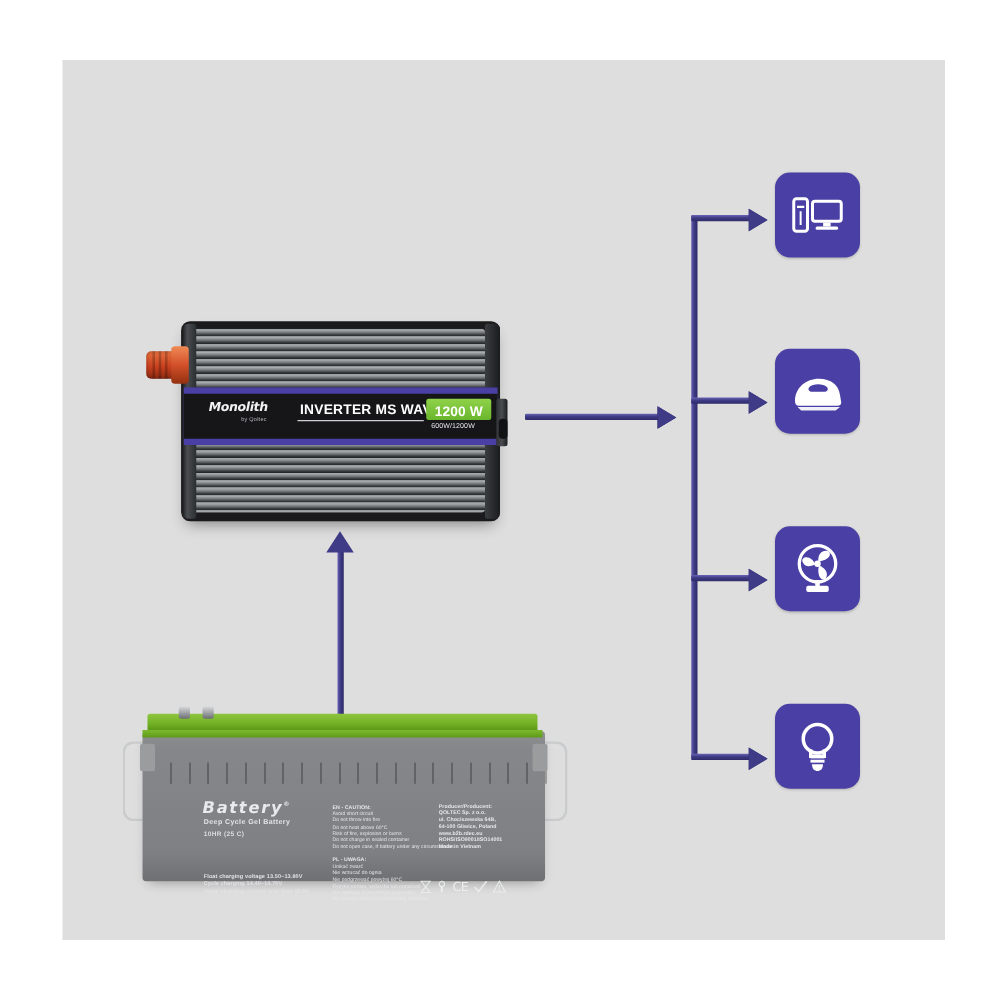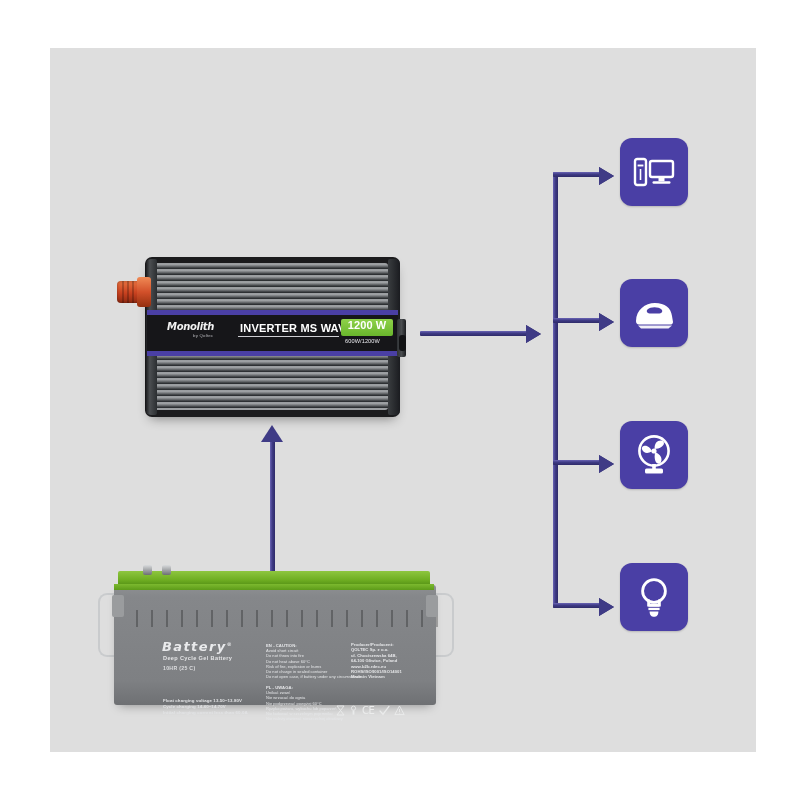--- a/index.html
+++ b/index.html
@@ -62,21 +62,21 @@
   .label-strip{position:absolute;left:2px;right:2px;top:58px;height:36px;background:#161619;}
   .brand{position:absolute;left:22px;top:64px;color:#f2f2f2;
     font-size:10px;font-weight:bold;font-style:italic;letter-spacing:-.3px;
     font-family:"DejaVu Sans",sans-serif;}
   .brand-sub{position:absolute;left:48px;top:76px;color:#b9b9bd;font-size:4.4px;letter-spacing:.2px;}
   .inv-type{position:absolute;left:95px;top:65px;color:#ffffff;font-size:11px;
     font-weight:bold;letter-spacing:.2px;font-family:"Liberation Sans",sans-serif;}
   .inv-type-rule{position:absolute;left:93px;top:79px;width:101px;height:1px;background:#cfcfd4;}
   .wbadge{position:absolute;left:196px;top:62px;width:52px;height:17px;border-radius:2px;
     background:linear-gradient(to bottom,#8fd24a,#69b62c);
-    display:flex;align-items:flex-start;justify-content:center;}
+    display:flex;align-items:flex-end;justify-content:center;}
   .wbadge span{color:#fff;font-size:11px;font-weight:bold;letter-spacing:.1px;}
   .wsub{position:absolute;left:200px;top:81px;color:#e9e9ee;font-size:5.6px;letter-spacing:.1px;}
   
   .inv-stub{position:absolute;left:252px;top:62px;width:9px;height:38px;border-radius:2px;
     background:linear-gradient(to right,#2f3235,#4a4d50,#1a1c1f);}
   .inv-stub2{position:absolute;left:254px;top:78px;width:7px;height:16px;border-radius:3px;
     background:#111214;}
   
   .term{position:absolute;left:-28px;top:20px;width:34px;height:30px;}
   .term-body{position:absolute;left:0;top:4px;width:26px;height:22px;border-radius:4px;

